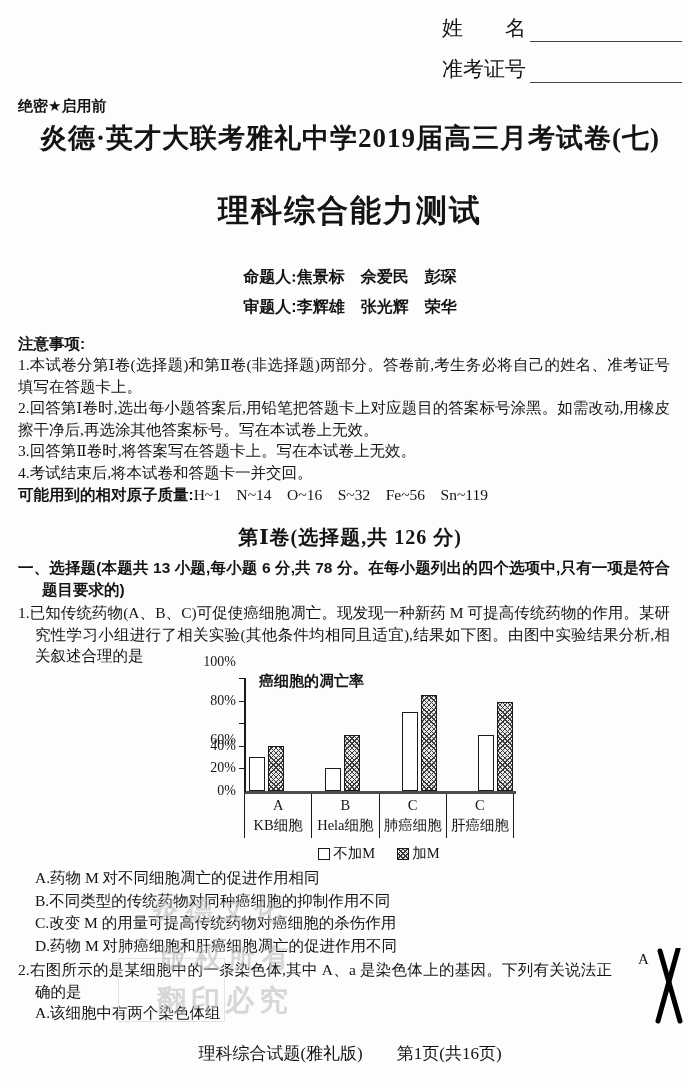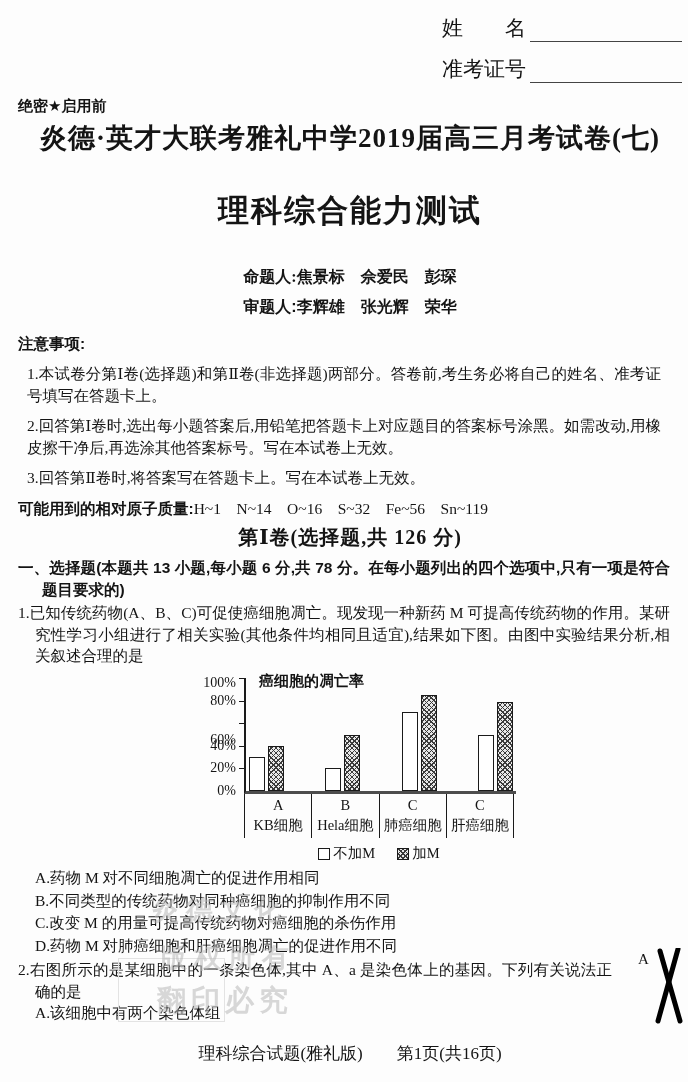--- a/index.html
+++ b/index.html
@@ -17,21 +17,21 @@
 
   .main-title{position:absolute;top:120px;left:0;width:100%;text-align:center;
               font-size:27px;font-weight:bold;letter-spacing:1px;}
   .subject-title{position:absolute;top:190px;left:0;width:100%;text-align:center;
                  font-size:31px;font-weight:bold;letter-spacing:2px;}
   .persons{position:absolute;left:0;width:100%;text-align:center;font-size:16px;font-weight:bold;}
   .proposers{top:267px;font-family:Liberation Serif, serif;} .reviewers{top:297px;}
 
   .notice-heading{position:absolute;top:334px;left:18px;font-size:15.5px;font-weight:bold;}
   .notices{position:absolute;top:354px;left:18px;width:652px;font-size:15.5px;line-height:21.5px;text-align:justify;}
-  .notice-item{margin:9px;}
+  .notice-item{margin:0;}
   .atomic-line{margin-top:1px;font-size:15.5px;}
   .atomic-label{font-weight:bold;font-family:"Liberation Sans","DejaVu Sans",sans-serif;}
 
   .section-heading{position:absolute;top:524px;left:0;width:100%;text-align:center;
                    font-size:20px;font-weight:600;letter-spacing:1px;}
   .instruction{position:absolute;top:557px;left:18px;width:652px;font-size:15.5px;font-weight:bold;
                line-height:21.5px;text-align:justify;padding-left:24px;text-indent:-24px;box-sizing:border-box;}
   .q1{position:absolute;top:602px;left:18px;width:652px;font-size:15.5px;line-height:21.5px;
       text-align:justify;padding-left:17px;text-indent:-17px;box-sizing:border-box;}
 
@@ -99,36 +99,37 @@
   <div class="main-title">炎德·英才大联考雅礼中学2019届高三月考试卷(七)</div>
   <div class="subject-title sans">理科综合能力测试</div>
   <div class="persons proposers sans">命题人:焦景标　佘爱民　彭琛</div>
   <div class="persons reviewers sans">审题人:李辉雄　张光辉　荣华</div>
 
   <div class="notice-heading sans">注意事项:</div>
   <div class="notices">
     <p class="notice-item">1.本试卷分第Ⅰ卷(选择题)和第Ⅱ卷(非选择题)两部分。答卷前,考生务必将自己的姓名、准考证号填写在答题卡上。</p>
     <p class="notice-item">2.回答第Ⅰ卷时,选出每小题答案后,用铅笔把答题卡上对应题目的答案标号涂黑。如需改动,用橡皮擦干净后,再选涂其他答案标号。写在本试卷上无效。</p>
     <p class="notice-item">3.回答第Ⅱ卷时,将答案写在答题卡上。写在本试卷上无效。</p>
+    <p class="notice-item">4.考试结束后,将本试卷和答题卡一并交回。</p>
     <p class="atomic-line"><span class="atomic-label">可能用到的相对原子质量:</span><span>H~1　N~14　O~16　S~32　Fe~56　Sn~119</span></p>
   </div>
 
   <div class="section-heading">第Ⅰ卷(选择题,共 126 分)</div>
   <div class="instruction sans">一、选择题(本题共 13 小题,每小题 6 分,共 78 分。在每小题列出的四个选项中,只有一项是符合题目要求的)</div>
 
   <div class="q1">1.已知传统药物(A、B、C)可促使癌细胞凋亡。现发现一种新药 M 可提高传统药物的作用。某研究性学习小组进行了相关实验(其他条件均相同且适宜),结果如下图。由图中实验结果分析,相关叙述合理的是</div>
 
   <div class="chart">
     <div class="chart-y-axis">
         <div class="ytick-label" style="bottom: -8px;">0%</div>
         <div class="ytick-label" style="bottom: 14.6px;">20%</div>
         <div class="ytick-label" style="bottom: 37.2px;">40%</div>
         <div class="ytick-label" style="bottom: 43px; margin-top: 32px;">60%</div>
         <div class="ytick-label" style="bottom: 82.4px; margin-top: 21px;">80%</div>
-        <div class="ytick-label" style="bottom: 100px;">100%</div>
+        <div class="ytick-label" style="bottom: 121px;">100%</div>
       </div>
     <div class="chart-plot">
       <div class="chart-title">癌细胞的凋亡率</div>
     <div class="ytick-mark" style="bottom: 21.6px;"></div>
         <div class="ytick-mark" style="bottom: 44.2px;"></div>
         <div class="ytick-mark" style="bottom: 66.8px;"></div>
         <div class="ytick-mark" style="bottom: 89.4px;"></div>
         <div class="ytick-mark" style="bottom: 112px;"></div>
         <div class="bar-group">
           <div class="bar bar-plain" style="height: 30%;"></div>

